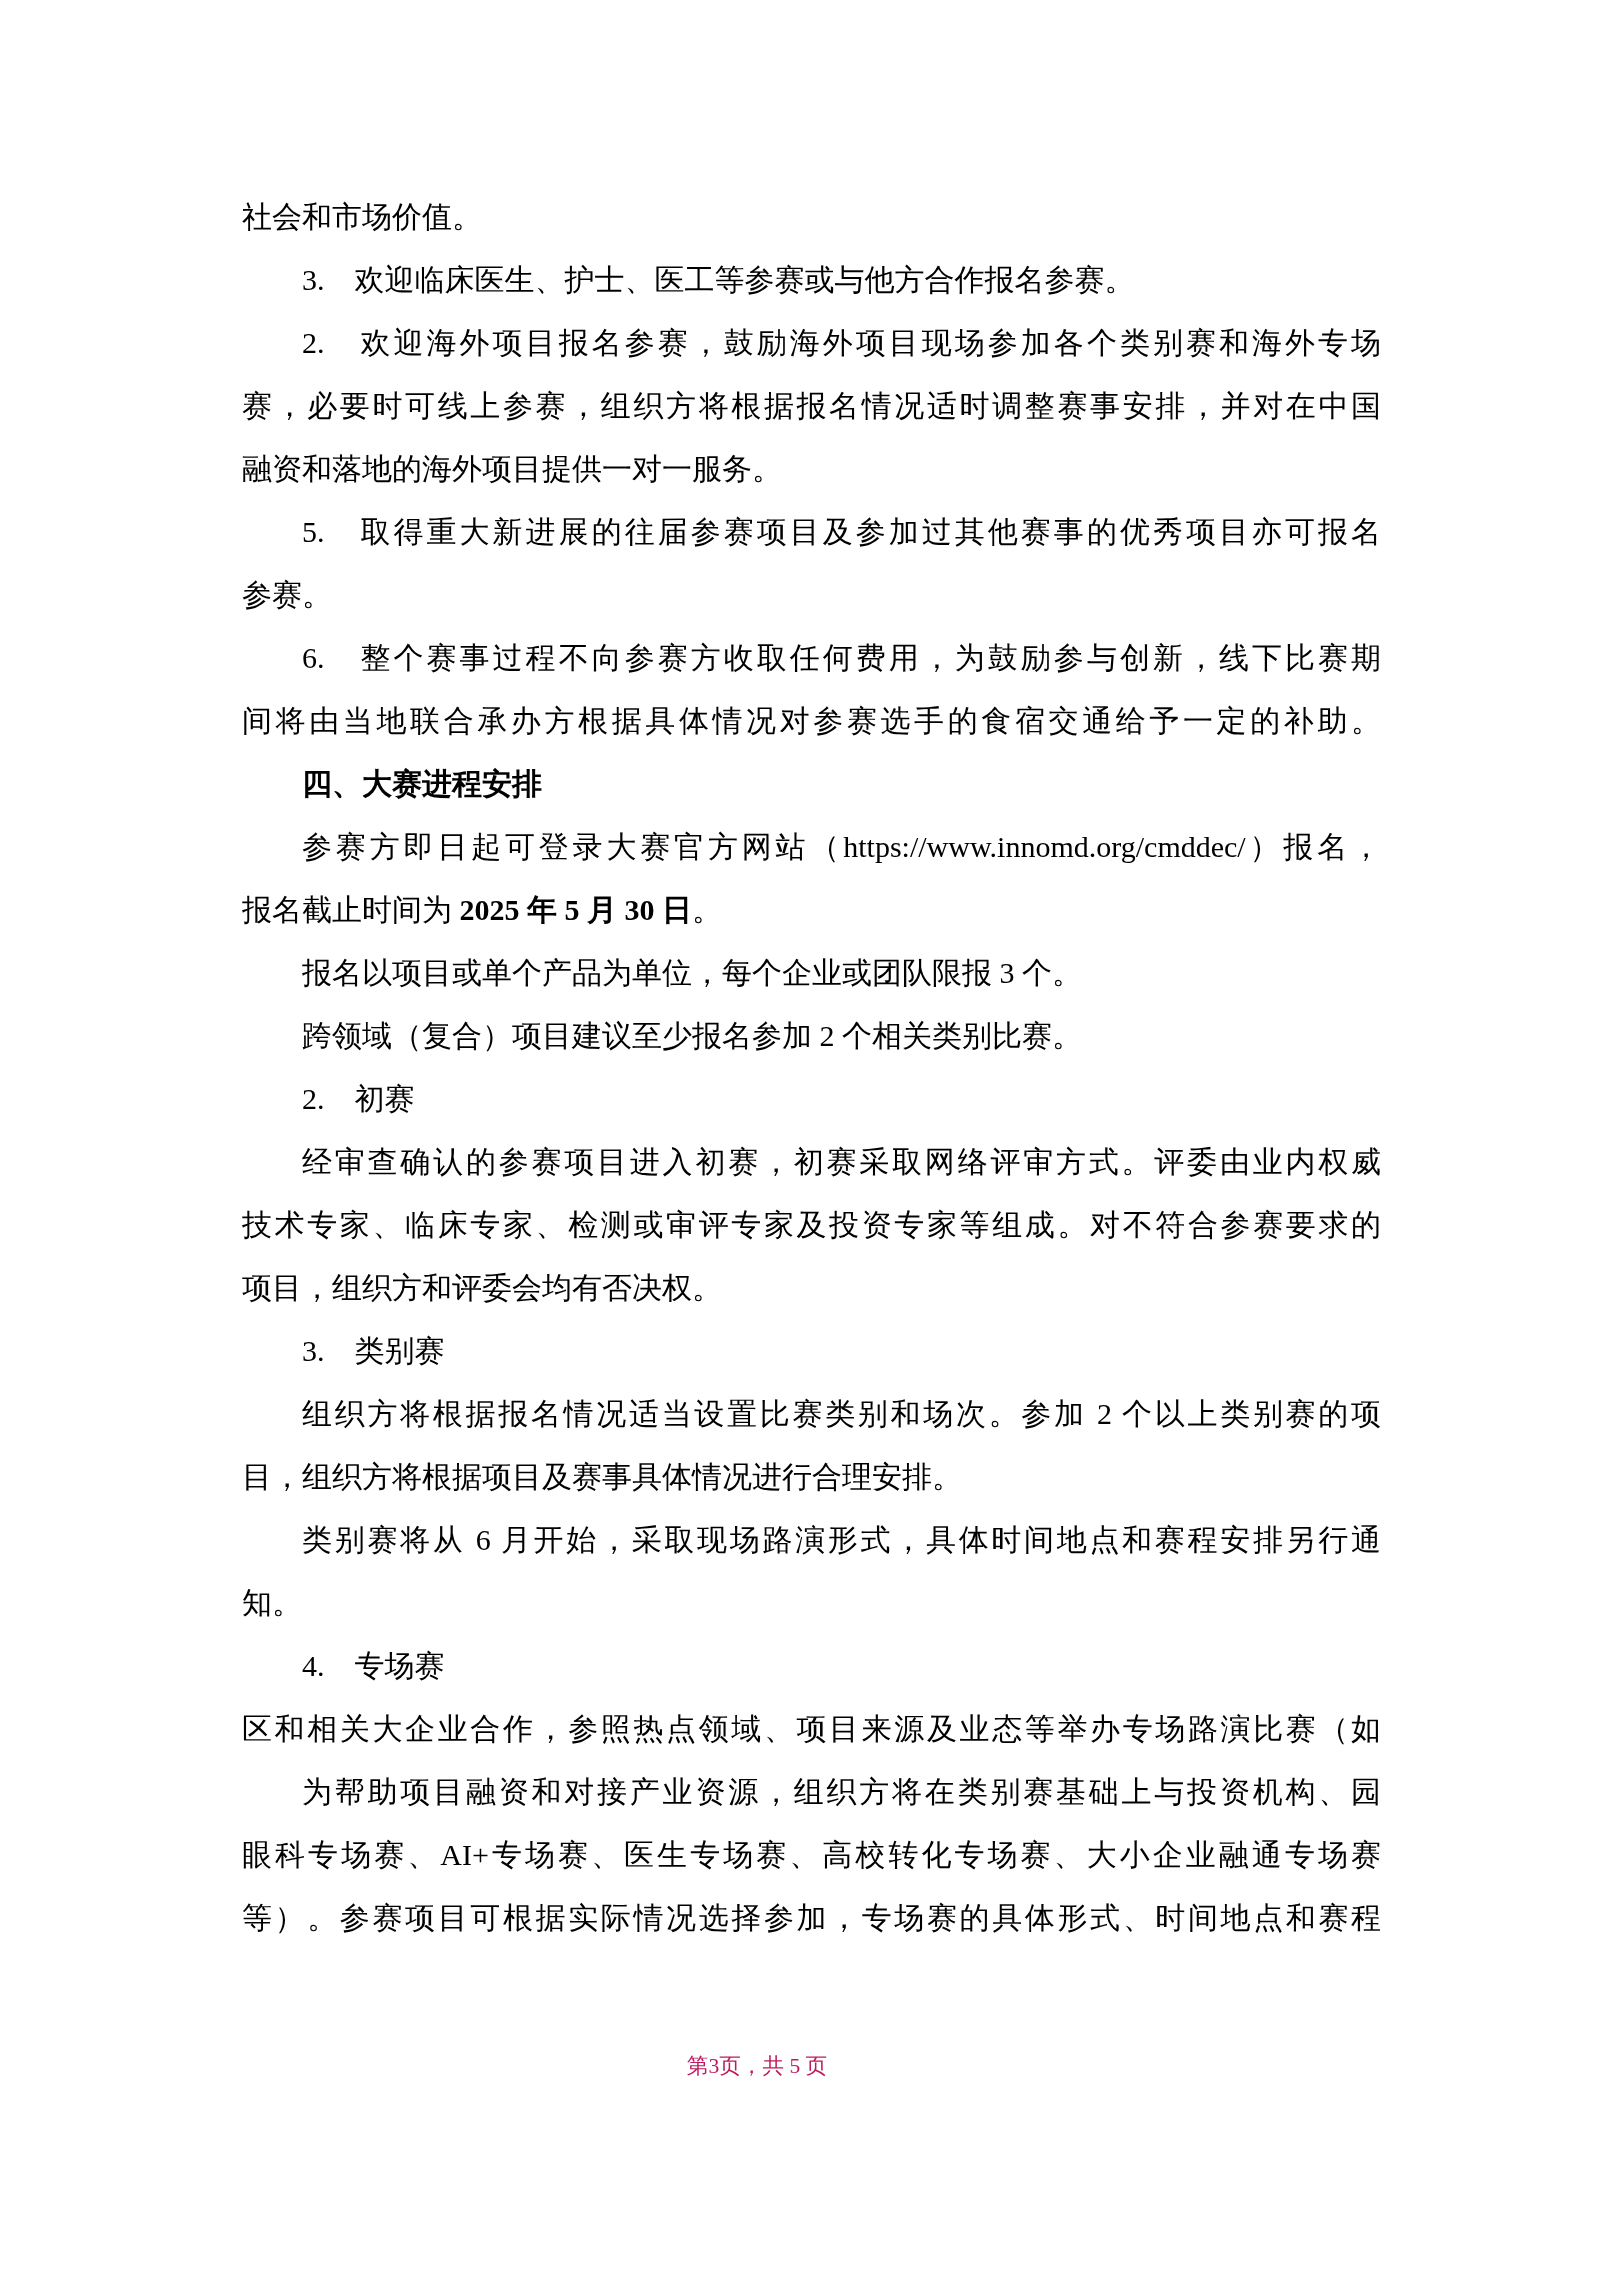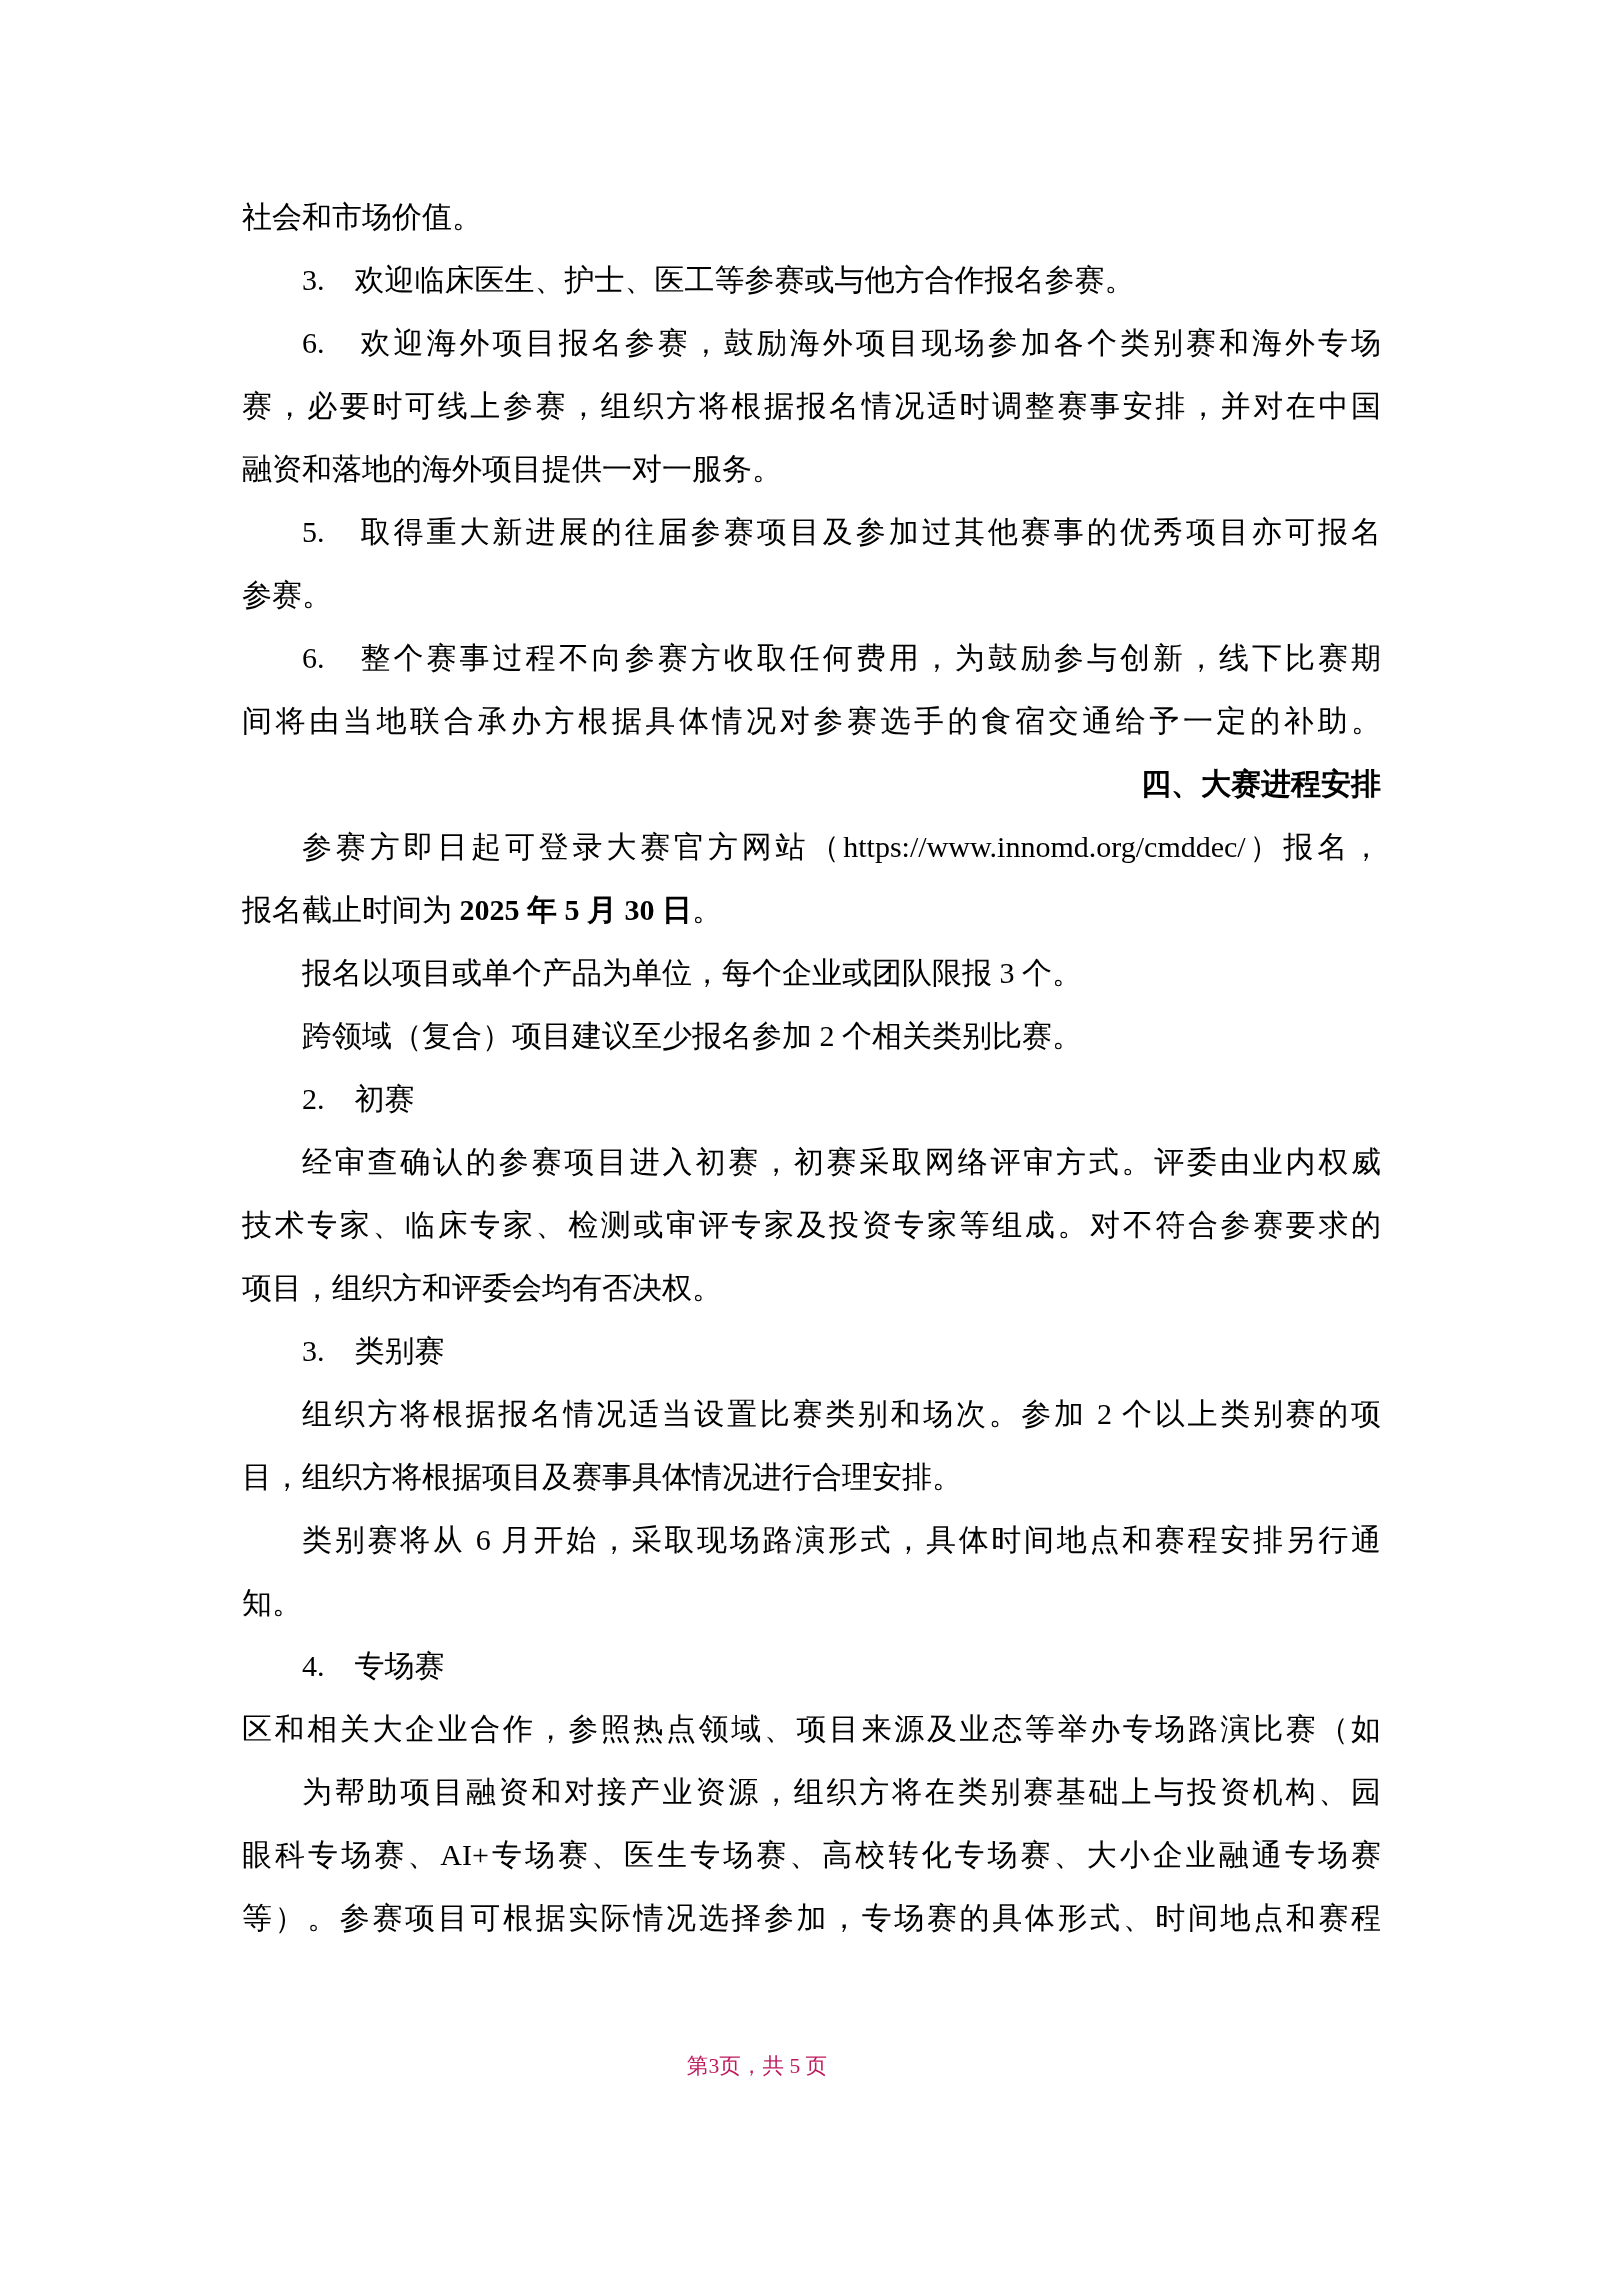--- a/index.html
+++ b/index.html
@@ -31,21 +31,20 @@
   .line.indent {
     text-indent: 60px;
   }
   .line.full {
     text-align: justify;
     text-align-last: justify;
   }
   .line.heading {
     font-family: "Liberation Sans", "DejaVu Sans", sans-serif;
     font-weight: bold;
-    text-align: right;
   }
   .bold-seg {
     font-weight: bold;
   }
   .footer {
     position: absolute;
     left: 0;
     top: 2053px;
     width: 100%;
     text-align: center;
@@ -54,21 +53,21 @@
     color: #be185d;
   }
 </style>
 </head>
 <body>
 
 <div class="page">
   <div class="content">
     <div class="line">社会和市场价值。</div>
     <div class="line indent">3.　欢迎临床医生、护士、医工等参赛或与他方合作报名参赛。</div>
-    <div class="line indent full">6.　欢迎海外项目报名参赛，鼓励海外项目现场参加各个类别赛和海外专场</div>
+    <div class="line indent full">2.　欢迎海外项目报名参赛，鼓励海外项目现场参加各个类别赛和海外专场</div>
     <div class="line full">赛，必要时可线上参赛，组织方将根据报名情况适时调整赛事安排，并对在中国</div>
     <div class="line">融资和落地的海外项目提供一对一服务。</div>
     <div class="line indent full">5.　取得重大新进展的往届参赛项目及参加过其他赛事的优秀项目亦可报名</div>
     <div class="line">参赛。</div>
     <div class="line indent full">6.　整个赛事过程不向参赛方收取任何费用，为鼓励参与创新，线下比赛期</div>
     <div class="line full">间将由当地联合承办方根据具体情况对参赛选手的食宿交通给予一定的补助。</div>
     <div class="line indent heading">四、大赛进程安排</div>
     <div class="line indent full">参赛方即日起可登录大赛官方网站（https://www.innomd.org/cmddec/）报名，</div>
     <div class="line"><span>报名截止时间为 </span><span class="bold-seg">2025 年 5 月 30 日</span><span>。</span></div>
     <div class="line indent">报名以项目或单个产品为单位，每个企业或团队限报 3 个。</div>

